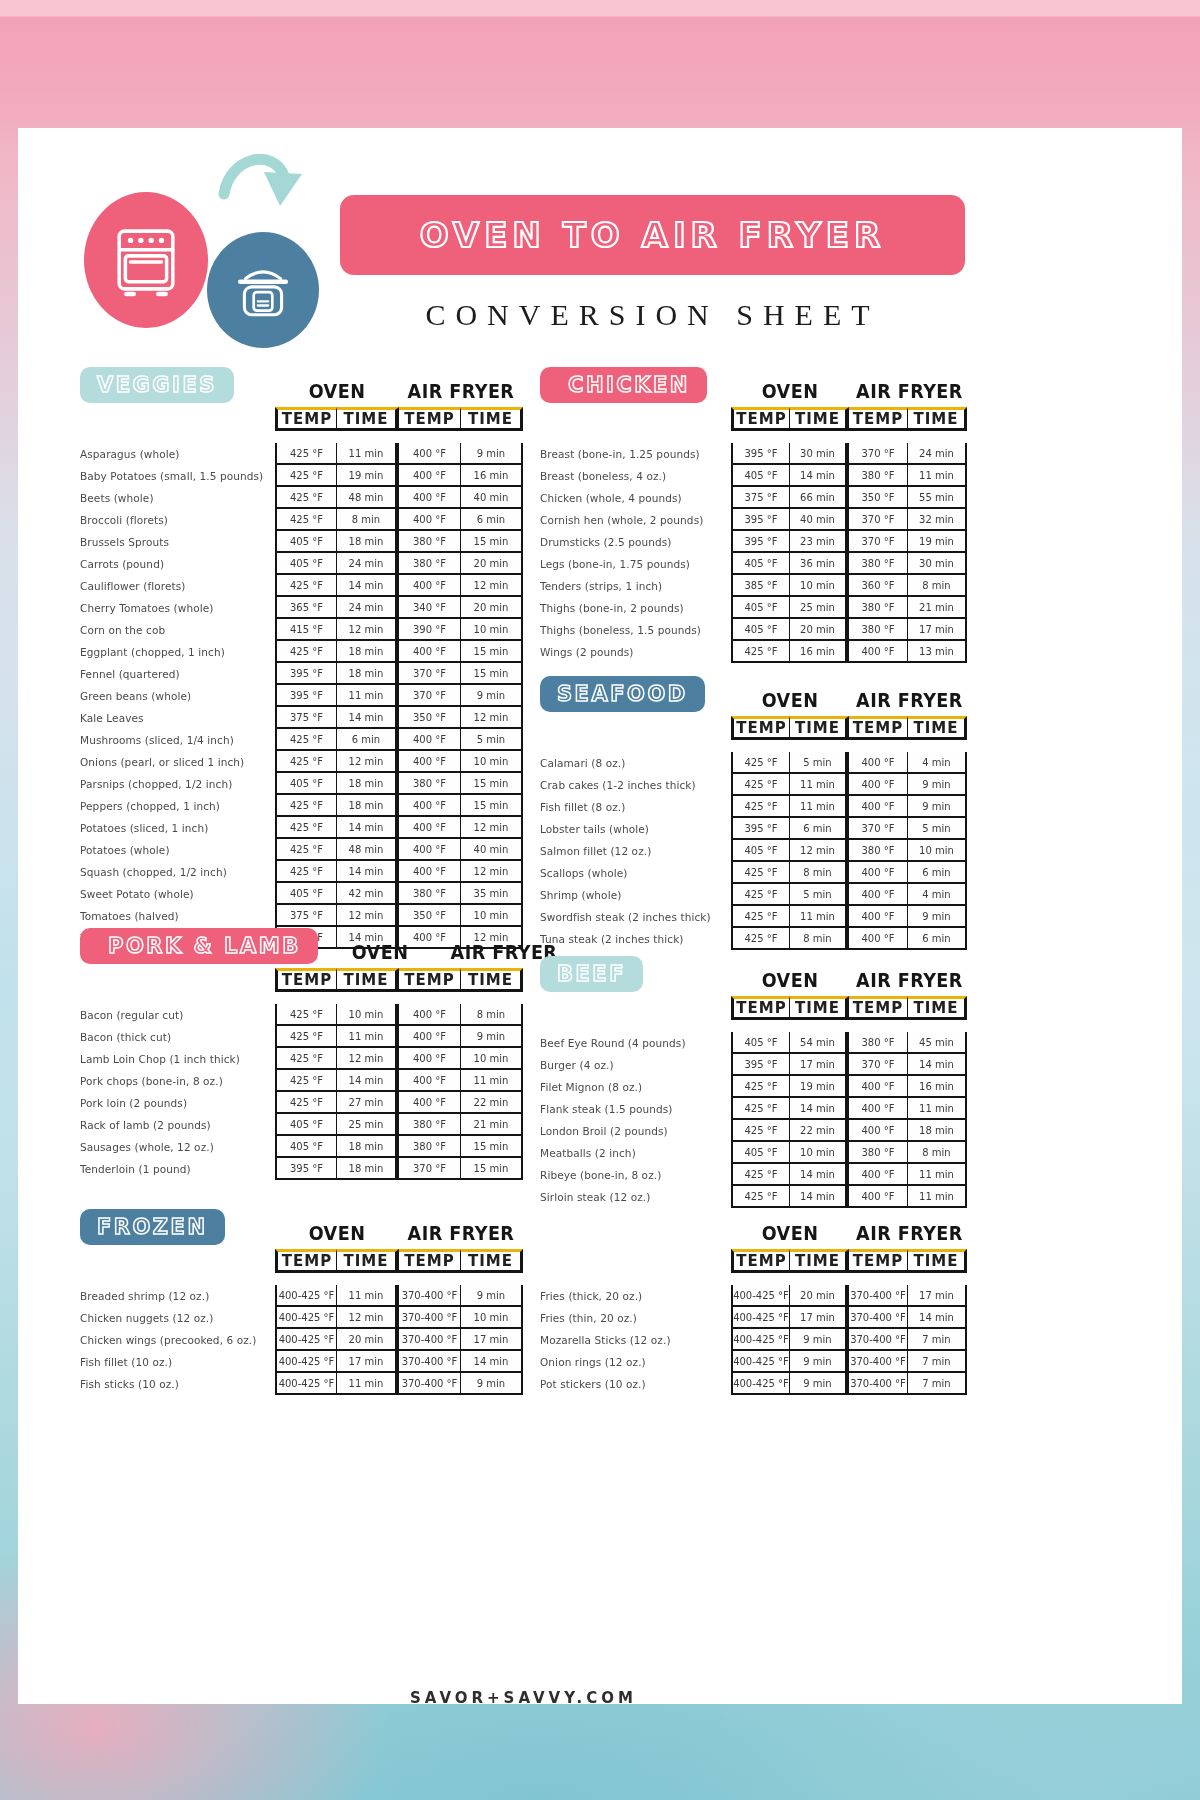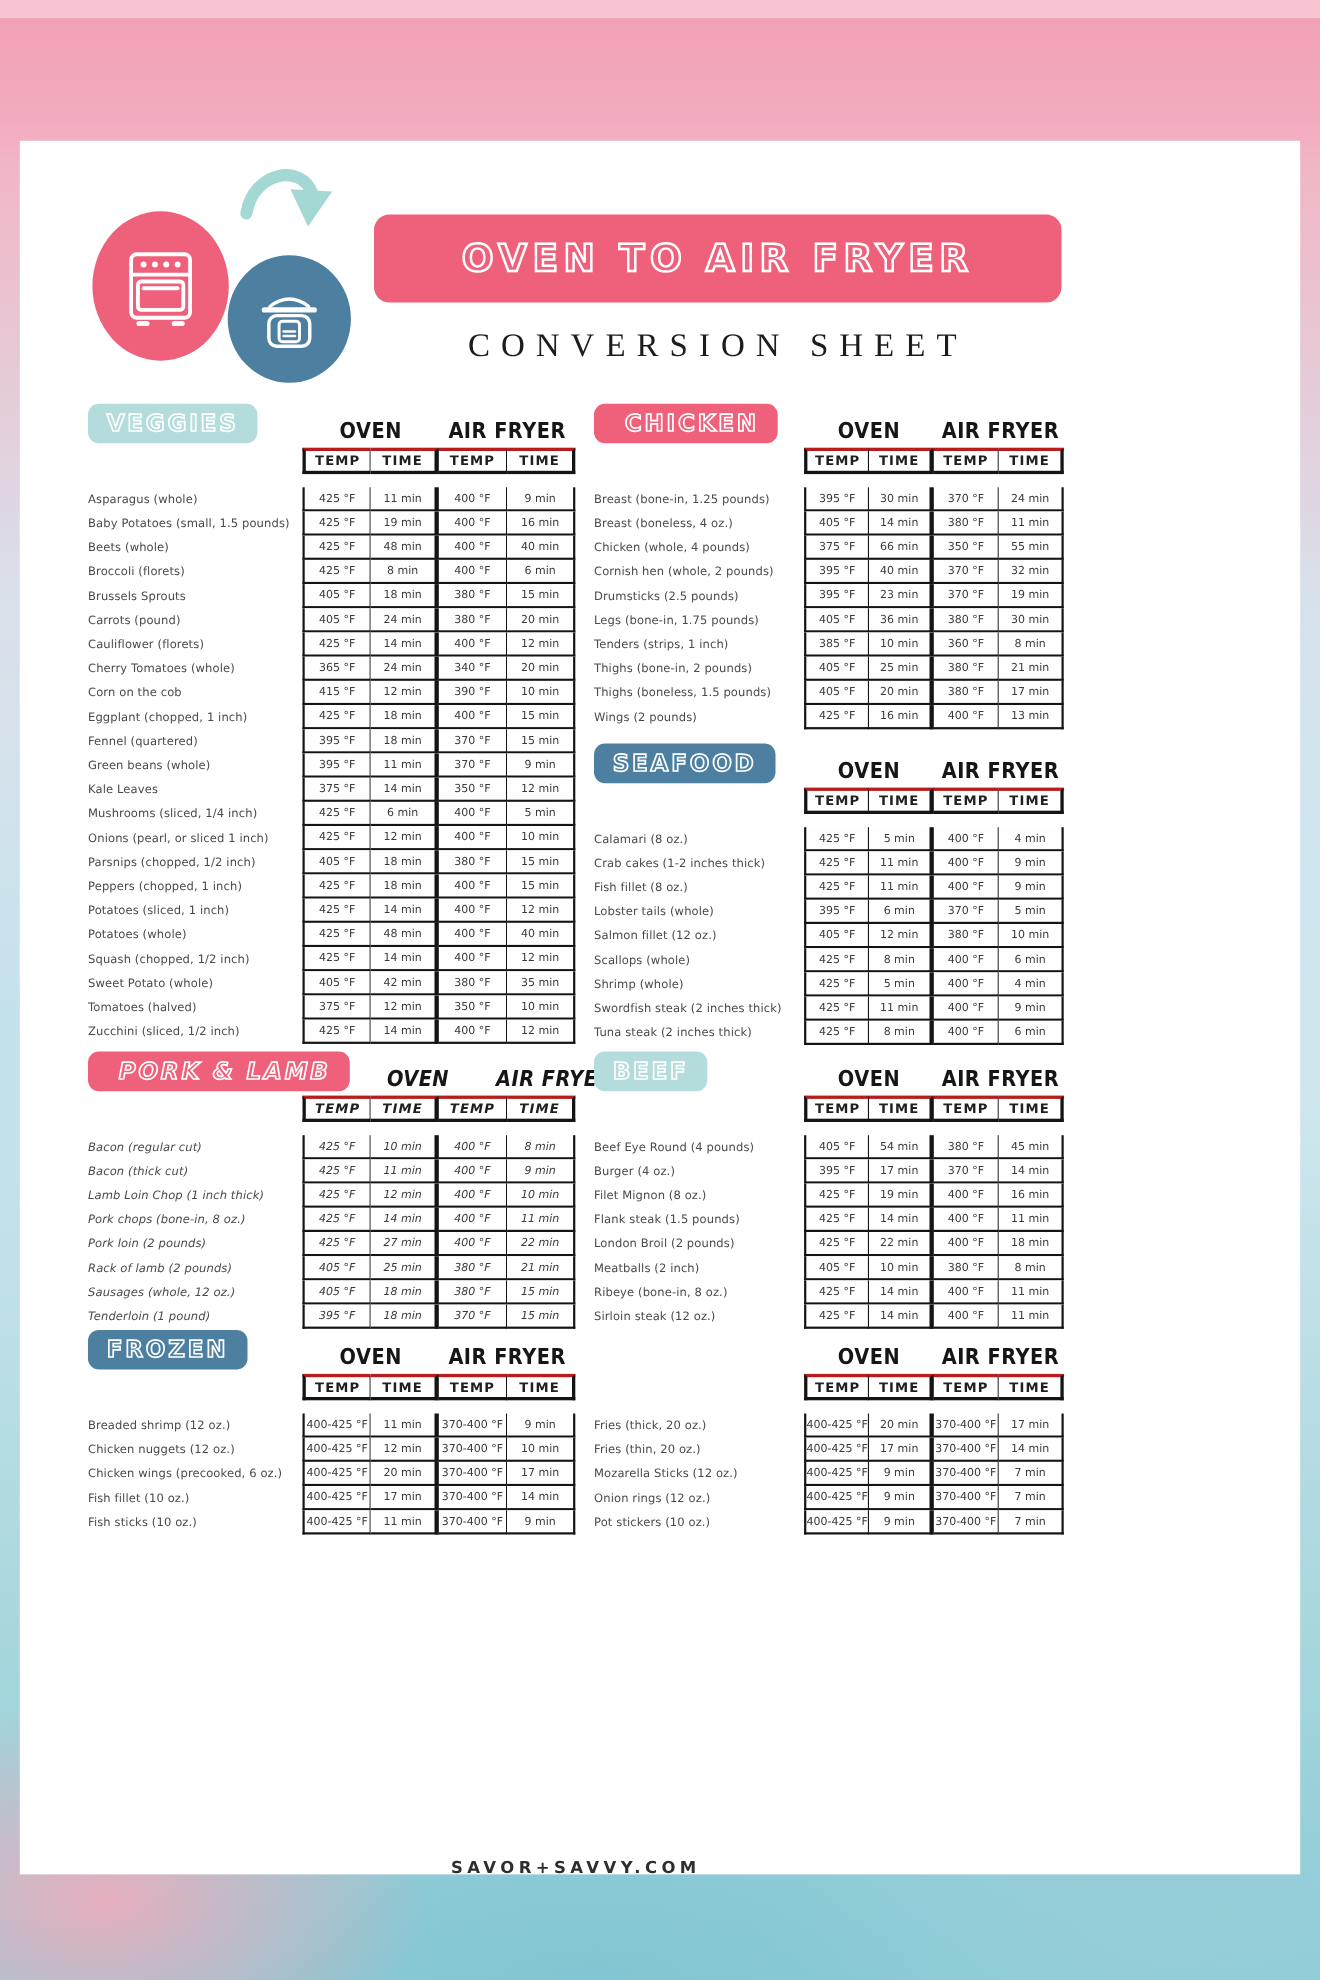--- a/index.html
+++ b/index.html
@@ -54,22 +54,22 @@
   .gheads{margin-left:auto;display:flex;width:calc(var(--colw)*4);}
   .gheads span{
     display:block;width:calc(var(--colw)*2);text-align:center;
     font-weight:bold;font-size:20px;letter-spacing:.5px;color:#161616;
     transform:scaleX(.88);transform-origin:50% 100%;white-space:nowrap;
   }
   .thead{margin-top:4px;margin-left:auto;display:flex;width:calc(var(--colw)*4);}
   .h{
     box-sizing:border-box;width:var(--colw);height:24px;
     display:flex;align-items:center;justify-content:center;
-    font-size:12px;font-weight:bold;letter-spacing:1px;color:#202020;
-    border-top:3px solid #b91c1c;border-bottom:3px solid #141414;background:#fff;
+    font-size:15px;font-weight:bold;letter-spacing:1px;color:#202020;
+    border-top:3px solid #eab308;border-bottom:3px solid #141414;background:#fff;
   }
   .h1{border-left:3px solid #141414;border-right:1.5px solid #141414;}
   .h2{border-right:4px solid #141414;}
   .h3{border-right:1.5px solid #141414;}
   .h4{border-right:3px solid #141414;}
   .tbody{margin-top:12px;display:flex;flex-direction:column;}
   .trow{display:flex;height:22px;}
   .c-item{
     flex:1;display:flex;align-items:center;
     font-size:10.5px;color:#4a4a4a;letter-spacing:.1px;white-space:nowrap;overflow:hidden;
@@ -81,21 +81,21 @@
     border-bottom:2px solid #141414;white-space:nowrap;
   }
   .c-ot{border-left:2px solid #141414;border-right:1.5px solid #141414;}
   .c-oti{border-right:4px solid #141414;}
   .c-at{border-right:1.5px solid #141414;}
   .c-ati{border-right:2px solid #141414;}
   
   .sec-veggies{top:235px;}
   .sec-chicken{top:235px;}
   .sec-seafood{top:544px;}
-  .sec-pork{top:824px;font-style:italic;}
+  .sec-pork{top:796px;}
   .sec-beef{top:824px;}
   .sec-frozenl{top:1077px;}
   .sec-frozenr{top:1077px;}
   .footer{
     position:absolute;left:62px;top:1561px;width:887px;text-align:center;
     font-size:15px;font-weight:bold;letter-spacing:4px;color:#2e2e2e;
   }
   svg{display:block;}
 </style>
 </head>

